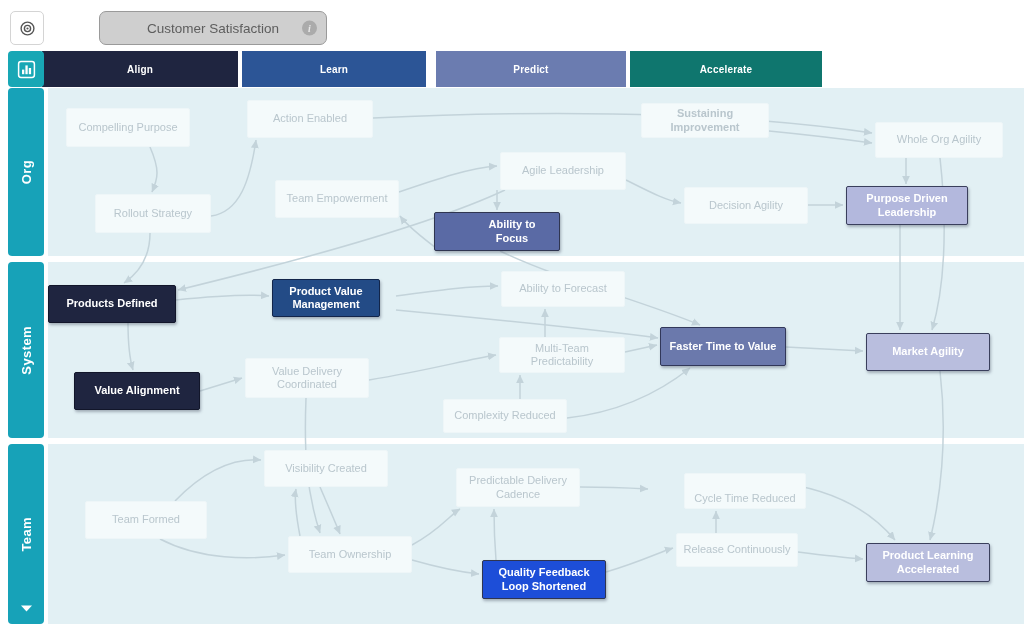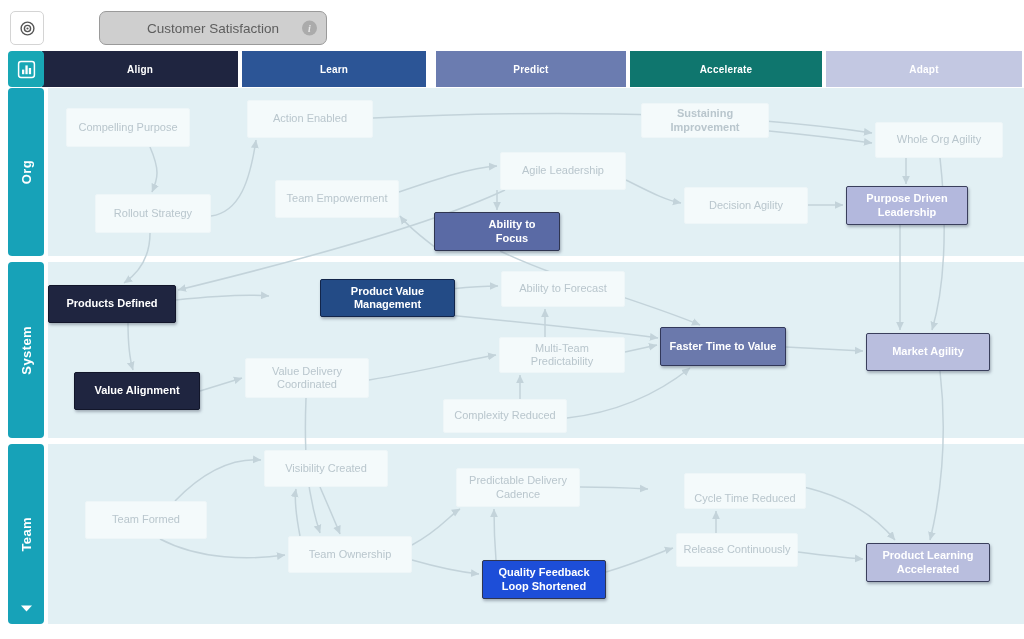--- a/index.html
+++ b/index.html
@@ -109,23 +109,20 @@
         <span>Align</span>
       </div>
       <div class="colhdr" style="left: 242px; width: 184px; background: rgb(44, 85, 150);">
         <span>Learn</span>
       </div>
       <div class="colhdr" style="left: 436px; width: 190px; background: rgb(107, 124, 176);">
         <span>Predict</span>
       </div>
       <div class="colhdr" style="left: 630px; width: 192px; background: #0f766e;">
         <span>Accelerate</span>
-      </div>
-      <div class="colhdr" style="left: 826px; width: 196px; background: rgb(195, 200, 226);">
-        <span>Adapt</span>
       </div>
     </div>
 
   <div id="rail-icon">
     <svg width="19" height="19" viewBox="0 0 19 19">
       <rect x="1.6" y="1.6" width="15.8" height="15.8" rx="2.4" fill="none" stroke="#fff" stroke-width="1.5"></rect>
       <rect x="5" y="9.6" width="2.3" height="4.6" fill="#fff"></rect>
       <rect x="8.4" y="5.4" width="2.3" height="8.8" fill="#fff"></rect>
       <rect x="11.8" y="8" width="2.3" height="6.2" fill="#fff"></rect>
     </svg>
@@ -232,21 +229,21 @@
       </div>
       <div class="node hl" style="left: 846px; top: 186px; width: 122px; height: 39px; background: rgb(179, 184, 221); border-color: rgb(58, 63, 92); pointer-events: auto;">
         <span>Purpose Driven Leadership</span>
       </div>
       <div class="node hl" style="left: 48px; top: 285px; width: 128px; height: 38px; background: rgb(31, 37, 64); border-color: rgb(18, 22, 42); pointer-events: auto;">
         <span>Products Defined</span>
       </div>
       <div class="node hl" style="left: 74px; top: 372px; width: 126px; height: 38px; background: rgb(31, 37, 64); border-color: rgb(18, 22, 42); pointer-events: auto;">
         <span>Value Alignment</span>
       </div>
-      <div class="node hl" style="left: 272px; top: 279px; width: 135px; height: 38px; background: rgb(35, 75, 134); border-color: rgb(18, 37, 74); pointer-events: auto; margin-left: 48px;">
+      <div class="node hl" style="left: 272px; top: 279px; width: 108px; height: 38px; background: rgb(35, 75, 134); border-color: rgb(18, 37, 74); pointer-events: auto;">
         <span>Product Value Management</span>
       </div>
       <div class="node plain" style="left: 245px; top: 358px; width: 124px; height: 40px; pointer-events: auto;">
         <span>Value Delivery Coordinated</span>
       </div>
       <div class="node plain" style="left: 501px; top: 271px; width: 124px; height: 36px; pointer-events: auto;">
         <span>Ability to Forecast</span>
       </div>
       <div class="node plain" style="left: 499px; top: 337px; width: 126px; height: 36px; pointer-events: auto;">
         <span>Multi-Team Predictability</span>

